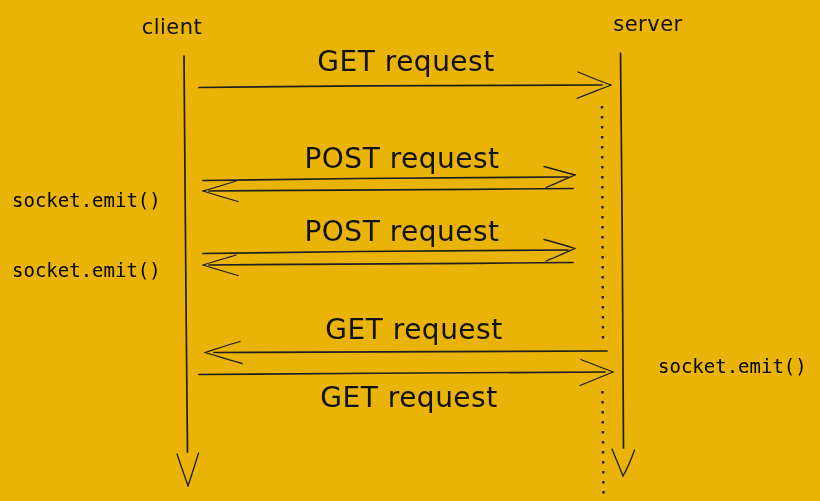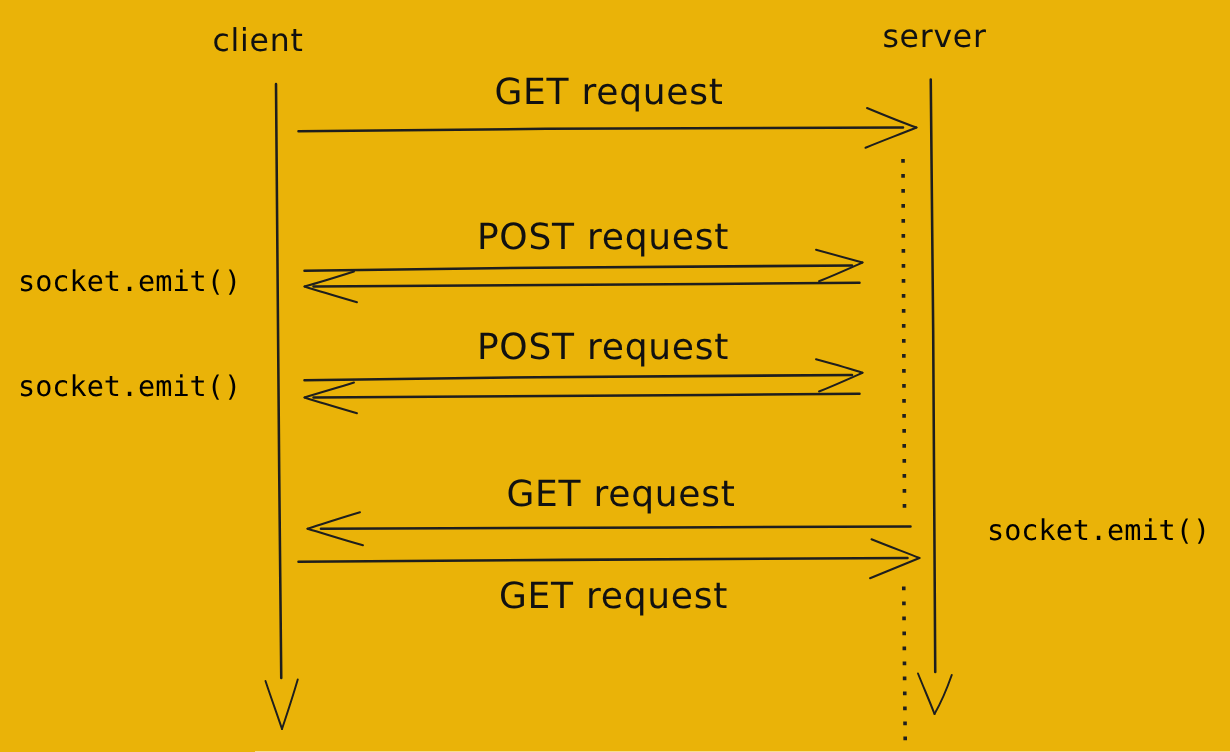--- a/index.html
+++ b/index.html
@@ -18,34 +18,35 @@
   }
   .canvas svg {
     position: absolute;
     left: 0;
     top: 0;
   }
   .label {
     position: absolute;
     transform: translate(-50%, -50%);
     white-space: nowrap;
-    font-size: 24px;
+    font-size: 28px;
     letter-spacing: 0.5px;
     color: #111111;
   }
   .actor-label {
     font-size: 21px;
   }
   .mono-label {
     position: absolute;
     transform: translate(0, -50%);
     white-space: nowrap;
     font-family: "DejaVu Sans Mono", "Liberation Mono", monospace;
     font-size: 19px;
     color: #000000;
+    margin-top: 12px;
   }
   .stroke {
     fill: none;
     stroke: #1e1e1e;
     stroke-width: 1.7;
     stroke-linecap: round;
     stroke-linejoin: round;
   }
   .stroke-thin {
     fill: none;
@@ -116,21 +117,21 @@
     </g>
 
     <g>
       <path class="stroke" d="M 199 374.5 C 330 373.5, 480 372.5, 605 372"></path>
       <path class="stroke-thin" d="M 581 359.5 C 592 364, 603 368, 613 372"></path>
       <path class="stroke-thin" d="M 580 385.5 C 591 381, 602 376.5, 613 372"></path>
     </g>
   </svg>
 
   <div class="label actor-label" style="left:172px; top:27px;">client</div>
-  <div class="label actor-label" style="left:623px; top:24px;">server</div>
+  <div class="label actor-label" style="left:648px; top:24px;">server</div>
 
   <div class="label" style="left:406px; top:61px;">GET request</div>
   <div class="label" style="left:402px; top:158px;">POST request</div>
   <div class="label" style="left:402px; top:231px;">POST request</div>
   <div class="label" style="left:414px; top:329px;">GET request</div>
   <div class="label" style="left:409px; top:397px;">GET request</div>
 
   <div class="mono-label" style="left:12px; top:188px;">socket.emit()</div>
   <div class="mono-label" style="left:12px; top:258px;">socket.emit()</div>
   <div class="mono-label" style="left:658px; top:354px;">socket.emit()</div>

